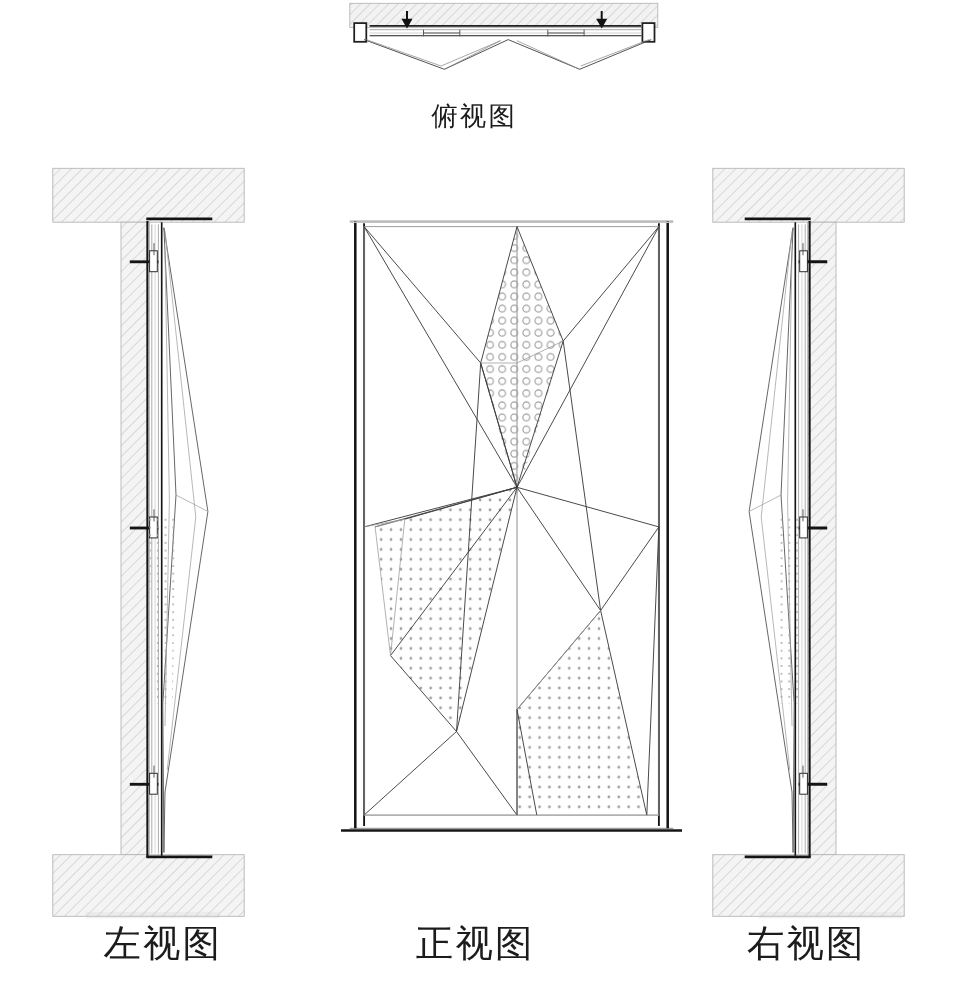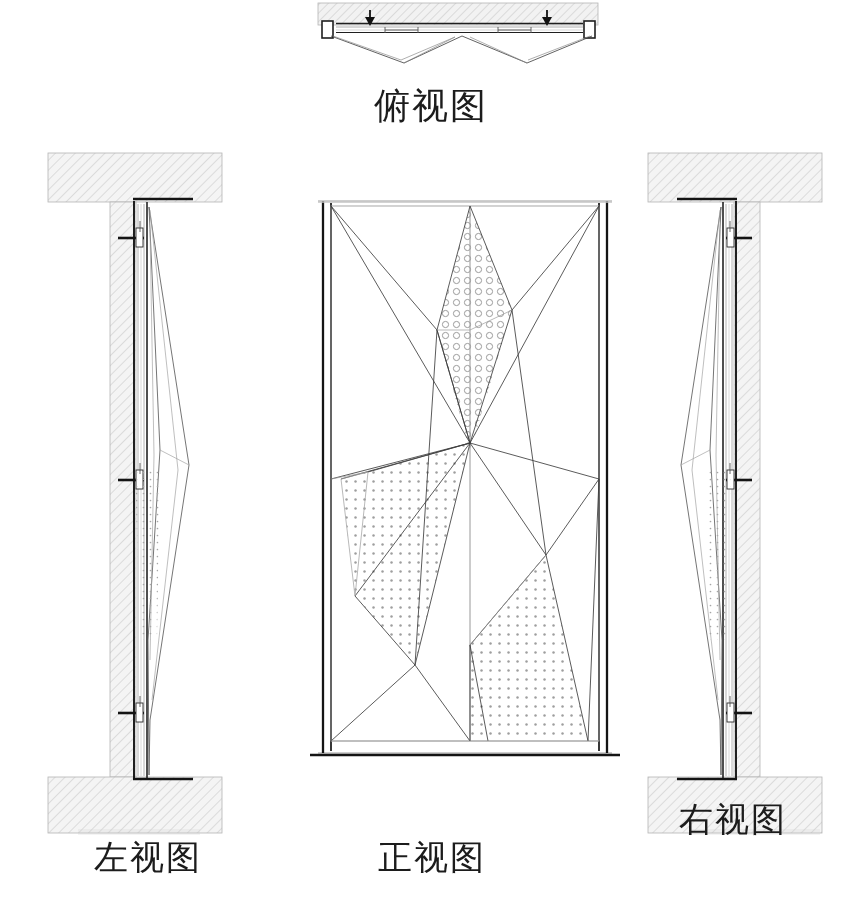--- a/index.html
+++ b/index.html
@@ -30,21 +30,21 @@
   .label {
     position: absolute;
     font-family: "DejaVu Sans", "Liberation Sans", sans-serif;
     font-size: 34px;
     color: #1c1c1c;
     letter-spacing: 2px;
     white-space: nowrap;
     user-select: none;
   }
   .label.top-label {
-    font-size: 36px;
+    font-size: 24px;
   }
   .watermark {
     position: absolute;
     font-family: "DejaVu Sans", "Liberation Sans", sans-serif;
     font-size: 23px;
     color: #2b2b2b;
     white-space: nowrap;
     opacity: 0.92;
     letter-spacing: 0.5px;
     user-select: none;
@@ -339,16 +339,16 @@
       <rect x="690" y="829" width="130" height="6" fill="#cccccc"></rect>
     </g>
   </svg>
 
   <div class="label top-label" style="left:431px; top:106px; transform:translate(-50%,-50%);">俯视图</div>
 
   <div class="label" style="left:148px; top:858px; transform:translate(-50%,-50%);">左视图</div>
 
   <div class="label" style="left:432px; top:858px; transform:translate(-50%,-50%);">正视图</div>
 
-  <div class="label" style="left:733px; top:820px; transform:translate(-50%,-50%);">右视图</div>
+  <div class="label" style="left:733px; top:858px; transform:translate(-50%,-50%);">右视图</div>
 
 
 </div>
 
 </body></html>

